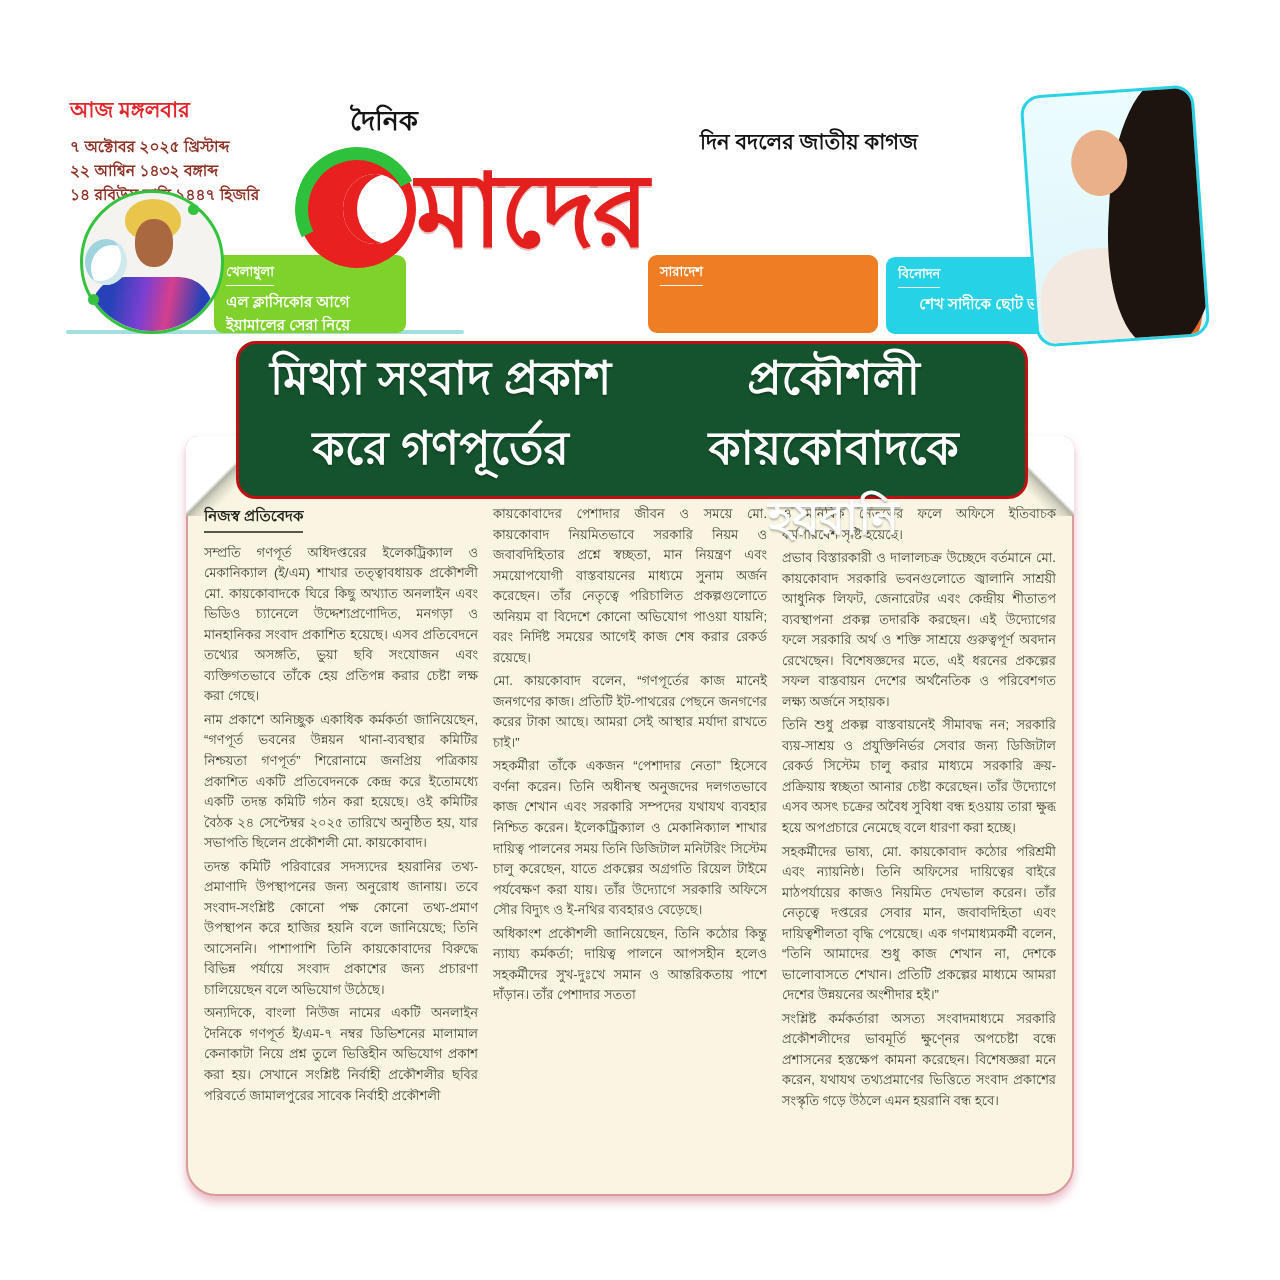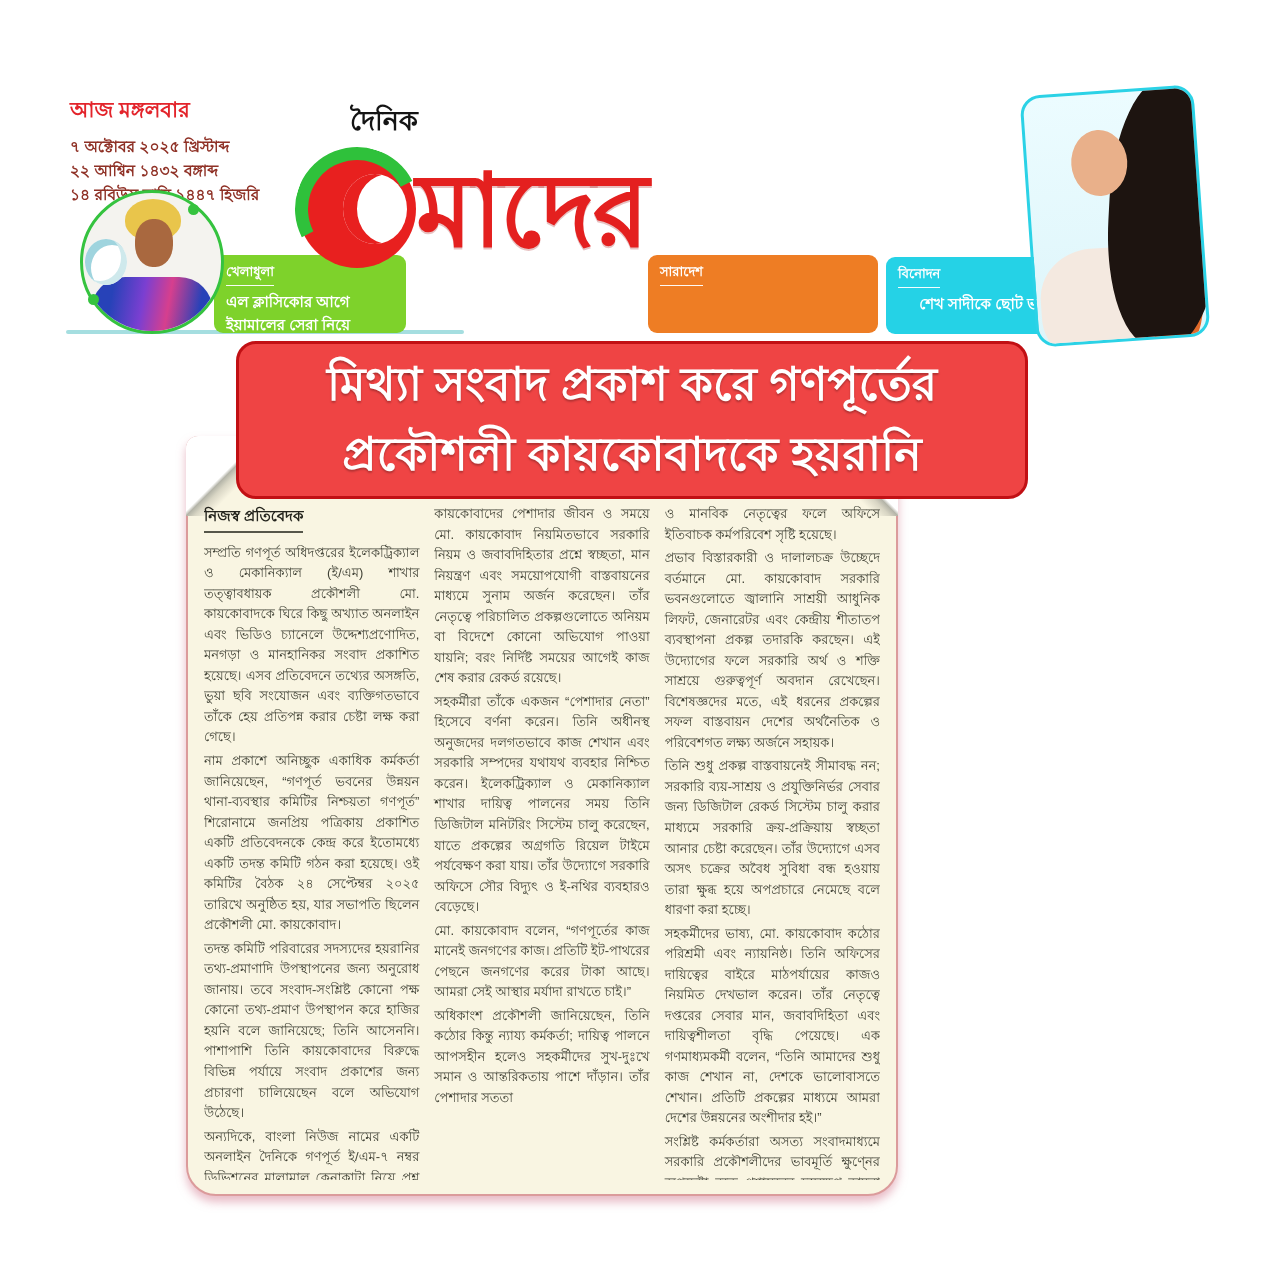--- a/index.html
+++ b/index.html
@@ -55,28 +55,28 @@
   .actress{position:absolute;left:1028px;top:90px;width:168px;height:246px;border-radius:20px;
         border:3px solid #2bd2e6;background:linear-gradient(#ecfcff,#ddf5fa);overflow:hidden;
         transform:rotate(-4deg);z-index:5;}
   .a-hair{position:absolute;right:-22px;top:-12px;width:112px;height:270px;background:#1d1410;
         border-radius:46% 34% 42% 46%;transform:rotate(7deg);}
   .a-face{position:absolute;left:44px;top:36px;width:56px;height:66px;background:#e9b08a;border-radius:50%;}
   .a-body{position:absolute;left:4px;bottom:-24px;width:126px;height:116px;background:#f4e9e0;border-radius:42%;}
   .a-saree{position:absolute;right:2px;bottom:-14px;width:58px;height:128px;background:#e06a2a;border-radius:40%;}
 
   
-  .headline{position:absolute;left:236px;top:341px;width:792px;height:158px;background:#ef4444;
+  .headline{position:absolute;left:236px;top:341px;width:792px;height:158px;background:#14532d;
         border:3px solid #c11014;border-radius:20px;z-index:6;box-sizing:border-box;
-        display:flex;flex-direction:column;justify-content:center;}
+        display:flex;flex-direction:row;justify-content:center;}
   .headline-line{font-size:46px;font-weight:800;color:#ffffff;text-align:center;line-height:1.52;
         text-shadow:0 2px 2px rgba(0,0,0,.25);}
 
   
-  .card{position:absolute;left:186px;top:436px;width:712px;height:760px;background:#f9f5e2;
+  .card{position:absolute;left:186px;top:436px;width:888px;height:760px;background:#f9f5e2;
         border:2px solid #db9b9b;border-radius:12px 12px 30px 30px;z-index:2;box-sizing:border-box;
         box-shadow:0 6px 10px rgba(214,130,150,.55);}
   .fold{position:absolute;width:80px;height:80px;top:-2px;z-index:1;}
   .fold-tl{left:-2px;border-top-left-radius:12px;
         background:linear-gradient(135deg,#ffffff 0 47%,#b4b4a8 50%,#d8d5c4 55%,#f9f5e2 64%);}
   .fold-tr{right:-2px;border-top-right-radius:12px;
         background:linear-gradient(225deg,#ffffff 0 47%,#b4b4a8 50%,#d8d5c4 55%,#f9f5e2 64%);}
   .article{position:absolute;left:16px;right:16px;top:66px;bottom:14px;display:flex;gap:15px;
         overflow:hidden;z-index:2;}
   .col{flex:1;text-align:justify;font-size:13px;line-height:1.58;color:#3f4034;}
@@ -92,20 +92,21 @@
   <div class="datebox">
     <div class="date-today">আজ মঙ্গলবার</div>
     <div class="date-line">৭ অক্টোবর ২০২৫ খ্রিস্টাব্দ</div>
     <div class="date-line">২২ আশ্বিন ১৪৩২ বঙ্গাব্দ</div>
     <div class="date-line">১৪ রবিউস সানি ১৪৪৭ হিজরি</div>
   </div>
 
   <div class="daily">দৈনিক</div>
   <div class="logo"></div>
   <div class="title-red">মাদের</div>
+  <div class="tagline">দিন বদলের জাতীয় কাগজ</div>
 
   <div class="player">
     <div class="p-hair"></div>
     <div class="p-face"></div>
     <div class="p-jersey"></div>
     <div class="p-ball"></div>
   </div>
   <div class="green-dot" style="left:188px;top:204px;"></div>
   <div class="green-dot" style="left:88px;top:294px;"></div>
   <div class="teal-line"></div>
@@ -136,22 +137,22 @@
 
   <div class="card">
     <div class="fold fold-tl"></div>
     <div class="fold fold-tr"></div>
     <div class="article">
       <div class="col">
         <span class="byline">নিজস্ব প্রতিবেদক</span>
       <p class="para">সম্প্রতি গণপূর্ত অধিদপ্তরের ইলেকট্রিক্যাল ও মেকানিক্যাল (ই/এম) শাখার তত্ত্বাবধায়ক প্রকৌশলী মো. কায়কোবাদকে ঘিরে কিছু অখ্যাত অনলাইন এবং ভিডিও চ্যানেলে উদ্দেশ্যপ্রণোদিত, মনগড়া ও মানহানিকর সংবাদ প্রকাশিত হয়েছে। এসব প্রতিবেদনে তথ্যের অসঙ্গতি, ভুয়া ছবি সংযোজন এবং ব্যক্তিগতভাবে তাঁকে হেয় প্রতিপন্ন করার চেষ্টা লক্ষ করা গেছে।</p><p class="para">নাম প্রকাশে অনিচ্ছুক একাধিক কর্মকর্তা জানিয়েছেন, “গণপূর্ত ভবনের উন্নয়ন থানা-ব্যবস্থার কমিটির নিশ্চয়তা গণপূর্ত” শিরোনামে জনপ্রিয় পত্রিকায় প্রকাশিত একটি প্রতিবেদনকে কেন্দ্র করে ইতোমধ্যে একটি তদন্ত কমিটি গঠন করা হয়েছে। ওই কমিটির বৈঠক ২৪ সেপ্টেম্বর ২০২৫ তারিখে অনুষ্ঠিত হয়, যার সভাপতি ছিলেন প্রকৌশলী মো. কায়কোবাদ।</p><p class="para">তদন্ত কমিটি পরিবারের সদস্যদের হয়রানির তথ্য-প্রমাণাদি উপস্থাপনের জন্য অনুরোধ জানায়। তবে সংবাদ-সংশ্লিষ্ট কোনো পক্ষ কোনো তথ্য-প্রমাণ উপস্থাপন করে হাজির হয়নি বলে জানিয়েছে; তিনি আসেননি। পাশাপাশি তিনি কায়কোবাদের বিরুদ্ধে বিভিন্ন পর্যায়ে সংবাদ প্রকাশের জন্য প্রচারণা চালিয়েছেন বলে অভিযোগ উঠেছে।</p><p class="para">অন্যদিকে, বাংলা নিউজ নামের একটি অনলাইন দৈনিকে গণপূর্ত ই/এম-৭ নম্বর ডিভিশনের মালামাল কেনাকাটা নিয়ে প্রশ্ন তুলে ভিত্তিহীন অভিযোগ প্রকাশ করা হয়। সেখানে সংশ্লিষ্ট নির্বাহী প্রকৌশলীর ছবির পরিবর্তে জামালপুরের সাবেক নির্বাহী প্রকৌশলী</p></div>
       <div class="col">
           <p class="para">কায়কোবাদের পেশাদার জীবন ও সময়ে মো. কায়কোবাদ নিয়মিতভাবে সরকারি নিয়ম ও জবাবদিহিতার প্রশ্নে স্বচ্ছতা, মান নিয়ন্ত্রণ এবং সময়োপযোগী বাস্তবায়নের মাধ্যমে সুনাম অর্জন করেছেন। তাঁর নেতৃত্বে পরিচালিত প্রকল্পগুলোতে অনিয়ম বা বিদেশে কোনো অভিযোগ পাওয়া যায়নি; বরং নির্দিষ্ট সময়ের আগেই কাজ শেষ করার রেকর্ড রয়েছে।</p>
+          <p class="para">মো. কায়কোবাদ বলেন, “গণপূর্তের কাজ মানেই জনগণের কাজ। প্রতিটি ইট-পাথরের পেছনে জনগণের করের টাকা আছে। আমরা সেই আস্থার মর্যাদা রাখতে চাই।”</p>
           <p class="para">সহকর্মীরা তাঁকে একজন “পেশাদার নেতা” হিসেবে বর্ণনা করেন। তিনি অধীনস্থ অনুজদের দলগতভাবে কাজ শেখান এবং সরকারি সম্পদের যথাযথ ব্যবহার নিশ্চিত করেন। ইলেকট্রিক্যাল ও মেকানিক্যাল শাখার দায়িত্ব পালনের সময় তিনি ডিজিটাল মনিটরিং সিস্টেম চালু করেছেন, যাতে প্রকল্পের অগ্রগতি রিয়েল টাইমে পর্যবেক্ষণ করা যায়। তাঁর উদ্যোগে সরকারি অফিসে সৌর বিদ্যুৎ ও ই-নথির ব্যবহারও বেড়েছে।</p>
-          <p class="para">মো. কায়কোবাদ বলেন, “গণপূর্তের কাজ মানেই জনগণের কাজ। প্রতিটি ইট-পাথরের পেছনে জনগণের করের টাকা আছে। আমরা সেই আস্থার মর্যাদা রাখতে চাই।”</p>
           <p class="para">অধিকাংশ প্রকৌশলী জানিয়েছেন, তিনি কঠোর কিন্তু ন্যায্য কর্মকর্তা; দায়িত্ব পালনে আপসহীন হলেও সহকর্মীদের সুখ-দুঃখে সমান ও আন্তরিকতায় পাশে দাঁড়ান। তাঁর পেশাদার সততা</p>
         </div>
       <div class="col">
           <p class="para">ও মানবিক নেতৃত্বের ফলে অফিসে ইতিবাচক কর্মপরিবেশ সৃষ্টি হয়েছে।</p>
           <p class="para">প্রভাব বিস্তারকারী ও দালালচক্র উচ্ছেদে বর্তমানে মো. কায়কোবাদ সরকারি ভবনগুলোতে জ্বালানি সাশ্রয়ী আধুনিক লিফট, জেনারেটর এবং কেন্দ্রীয় শীতাতপ ব্যবস্থাপনা প্রকল্প তদারকি করছেন। এই উদ্যোগের ফলে সরকারি অর্থ ও শক্তি সাশ্রয়ে গুরুত্বপূর্ণ অবদান রেখেছেন। বিশেষজ্ঞদের মতে, এই ধরনের প্রকল্পের সফল বাস্তবায়ন দেশের অর্থনৈতিক ও পরিবেশগত লক্ষ্য অর্জনে সহায়ক।</p>
           <p class="para">তিনি শুধু প্রকল্প বাস্তবায়নেই সীমাবদ্ধ নন; সরকারি ব্যয়-সাশ্রয় ও প্রযুক্তিনির্ভর সেবার জন্য ডিজিটাল রেকর্ড সিস্টেম চালু করার মাধ্যমে সরকারি ক্রয়-প্রক্রিয়ায় স্বচ্ছতা আনার চেষ্টা করেছেন। তাঁর উদ্যোগে এসব অসৎ চক্রের অবৈধ সুবিধা বন্ধ হওয়ায় তারা ক্ষুব্ধ হয়ে অপপ্রচারে নেমেছে বলে ধারণা করা হচ্ছে।</p>
           <p class="para">সহকর্মীদের ভাষ্য, মো. কায়কোবাদ কঠোর পরিশ্রমী এবং ন্যায়নিষ্ঠ। তিনি অফিসের দায়িত্বের বাইরে মাঠপর্যায়ের কাজও নিয়মিত দেখভাল করেন। তাঁর নেতৃত্বে দপ্তরের সেবার মান, জবাবদিহিতা এবং দায়িত্বশীলতা বৃদ্ধি পেয়েছে। এক গণমাধ্যমকর্মী বলেন, “তিনি আমাদের শুধু কাজ শেখান না, দেশকে ভালোবাসতে শেখান। প্রতিটি প্রকল্পের মাধ্যমে আমরা দেশের উন্নয়নের অংশীদার হই।”</p>
           <p class="para">সংশ্লিষ্ট কর্মকর্তারা অসত্য সংবাদমাধ্যমে সরকারি প্রকৌশলীদের ভাবমূর্তি ক্ষুণ্নের অপচেষ্টা বন্ধে প্রশাসনের হস্তক্ষেপ কামনা করেছেন। বিশেষজ্ঞরা মনে করেন, যথাযথ তথ্যপ্রমাণের ভিত্তিতে সংবাদ প্রকাশের সংস্কৃতি গড়ে উঠলে এমন হয়রানি বন্ধ হবে।</p>
         </div>
     </div>

